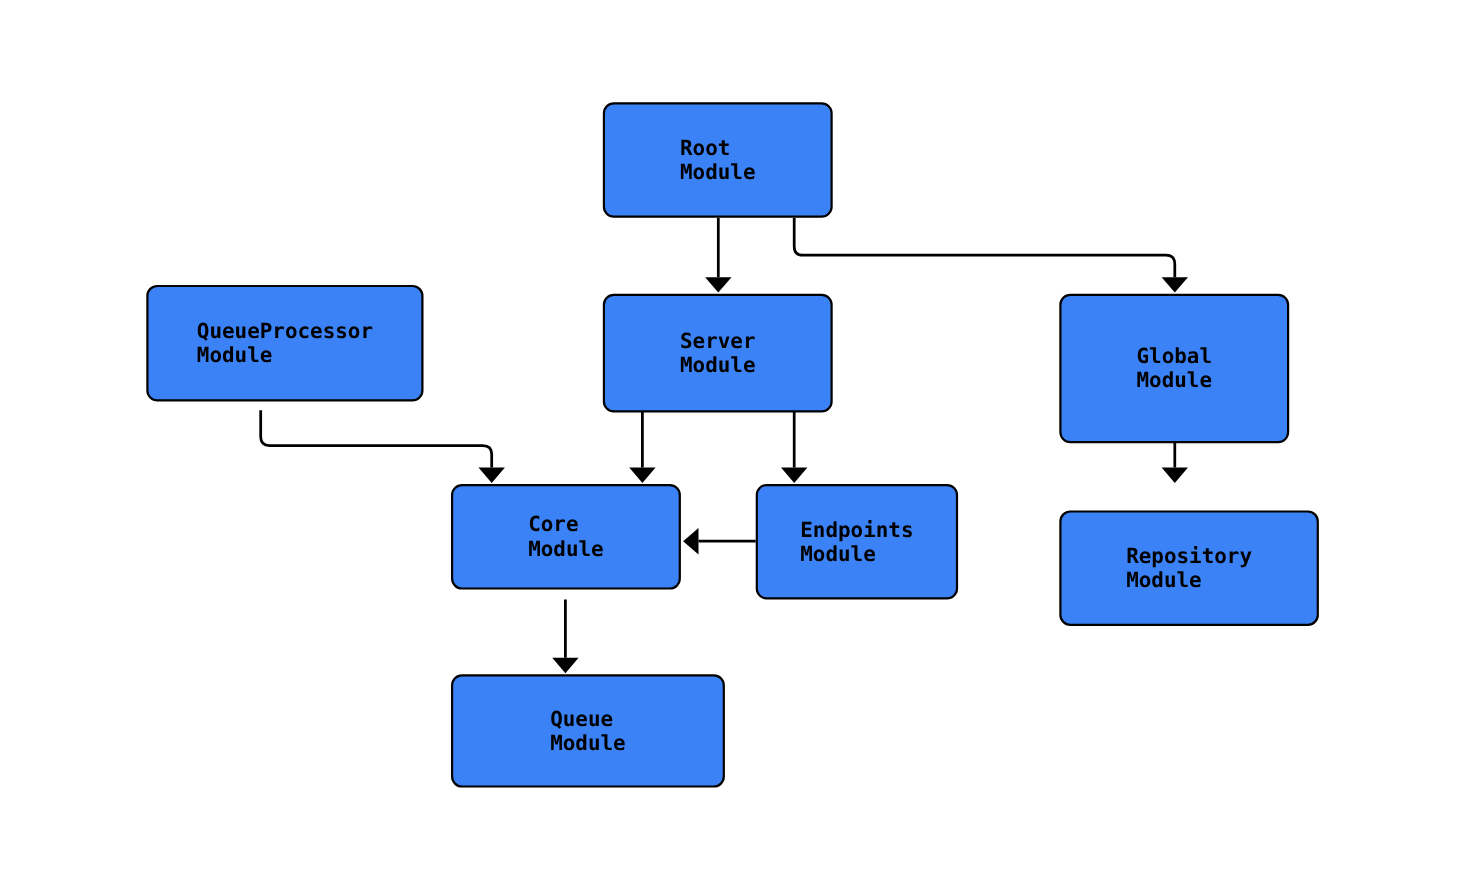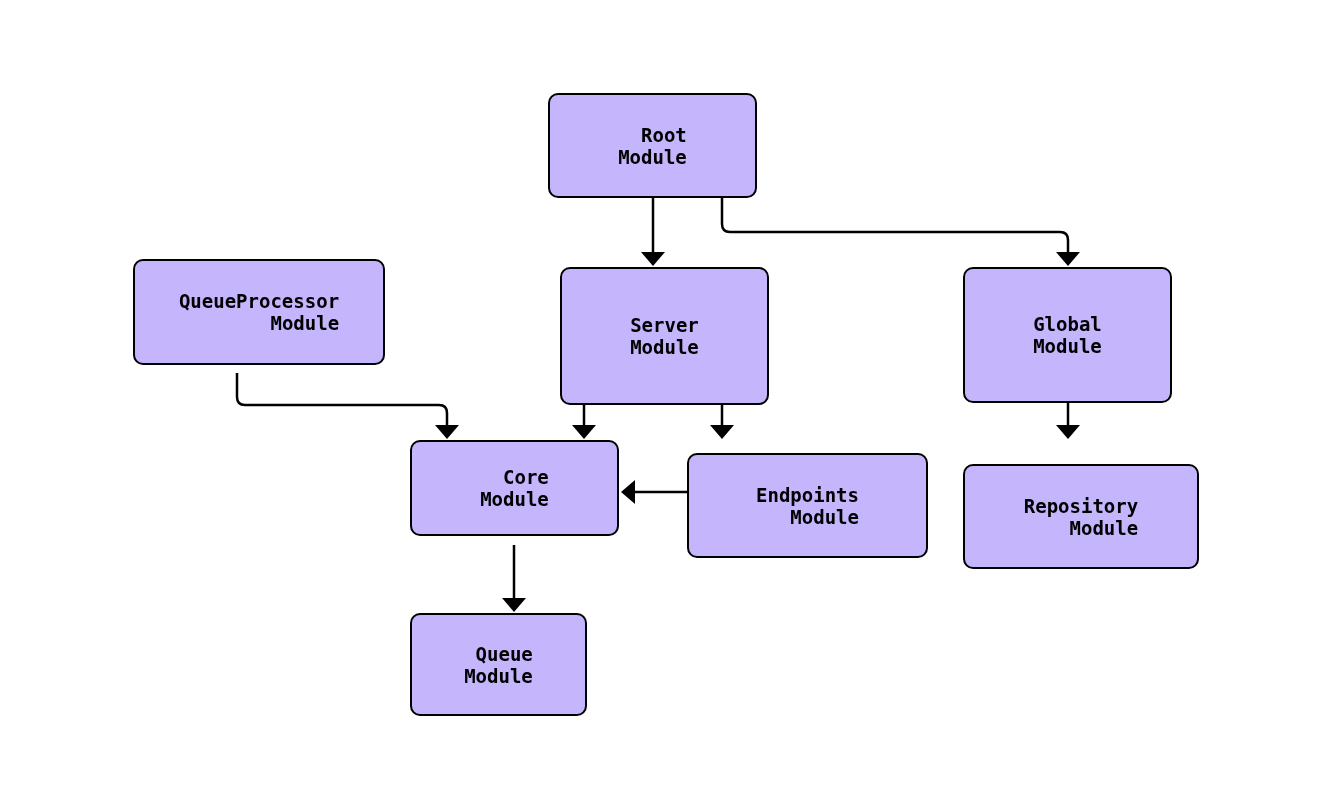--- a/index.html
+++ b/index.html
@@ -17,27 +17,27 @@
     overflow: hidden;
   }
   .edges {
     position: absolute;
     left: 0;
     top: 0;
   }
   .node {
     position: absolute;
     box-sizing: border-box;
-    background: #c4b5fd;
+    background: #3b82f6;
     border: 2.5px solid #000000;
     border-radius: 10px;
     display: flex;
     align-items: center;
     justify-content: center;
-    text-align: right;
+    text-align: left;
     font-family: "DejaVu Sans Mono", monospace;
     font-weight: bold;
     font-size: 19px;
     line-height: 22px;
     color: #000000;
     white-space: pre-line;
   }
 </style>
 </head>
 <body>
@@ -66,31 +66,31 @@
       <polygon points="502,598 526,598 514,612"></polygon>
     </g>
   </svg>
 
   <div class="node" style="left:548px; top:93px;  width:209px; height:105px">Root
 Module</div>
 
   <div class="node" style="left:133px; top:259px; width:252px; height:106px">QueueProcessor
 Module</div>
 
-  <div class="node" style="left:560px; top:267px; width:209px; height:138px">Server
+  <div class="node" style="left:548px; top:267px; width:209px; height:108px">Server
 Module</div>
 
   <div class="node" style="left:963px; top:267px; width:209px; height:136px">Global
 Module</div>
 
   <div class="node" style="left:410px; top:440px; width:209px; height:96px">Core
 Module</div>
 
-  <div class="node" style="left:687px; top:453px; width:241px; height:105px">Endpoints
+  <div class="node" style="left:687px; top:440px; width:184px; height:105px">Endpoints
 Module</div>
 
   <div class="node" style="left:963px; top:464px; width:236px; height:105px">Repository
 Module</div>
 
-  <div class="node" style="left:410px; top:613px; width:177px; height:103px">Queue
+  <div class="node" style="left:410px; top:613px; width:249px; height:103px">Queue
 Module</div>
 
 </div>
 
 </body></html>

